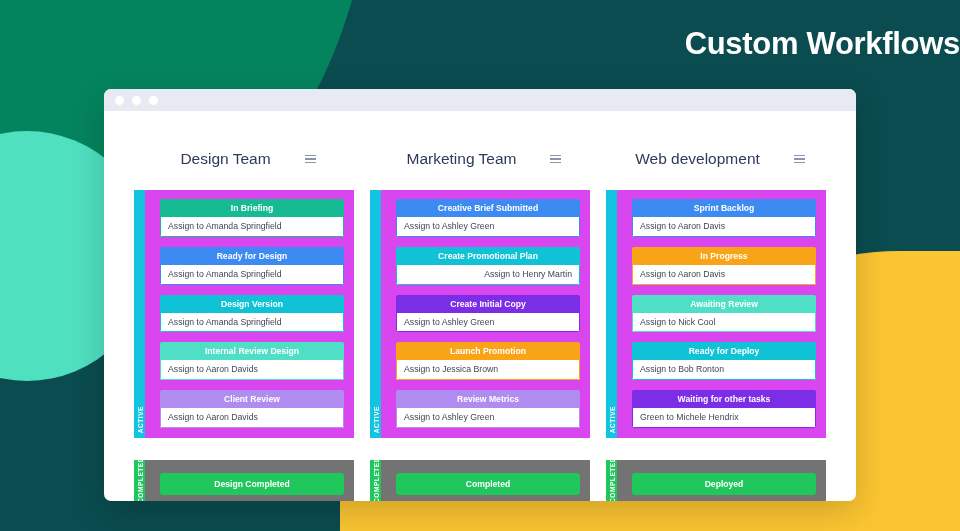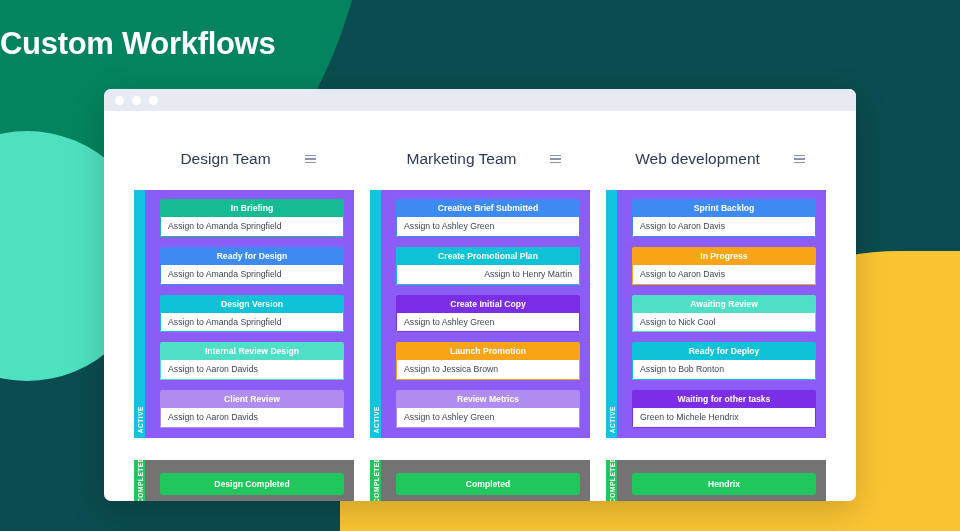--- a/index.html
+++ b/index.html
@@ -63,21 +63,21 @@
     width: 620px;
     height: 31px;
     background: #fbc532;
   }
 
   
   .headline {
     position: absolute;
     left: 0; right: 0;
     top: 26px;
-    text-align: left;
+    text-align: right;
     font-size: 31px;
     font-weight: bold;
     color: #ffffff;
     letter-spacing: -0.3px;
     z-index: 5;
   }
 
   
   .window {
     position: absolute;
@@ -143,21 +143,21 @@
   .menu-icon i {
     display: block;
     height: 1.2px;
     background: #8b93ad;
     width: 100%;
   }
 
   
   .lane {
     display: flex;
-    background: #8b5cf6;
+    background: #d946ef;
     height: 248px;
   }
   .lane-strip {
     width: 11px;
     flex: none;
     background: #12c4e0;
     position: relative;
   }
   .lane-strip .vlabel {
     position: absolute;
@@ -373,19 +373,19 @@
               <div class="card-head" style="background: rgb(123, 46, 230);">Waiting for other tasks</div>
               <div class="card-body" style="border-color: rgb(123, 46, 230);">Green to Michele Hendrix</div>
             </div>
           </div>
         </div>
         <div class="lane-done">
           <div class="lane-strip">
             <span class="vlabel">COMPLETED</span>
           </div>
           <div class="lane-body">
-            <div class="done-pill">Hendrix</div>
+            <div class="done-pill">Deployed</div>
           </div>
         </div>
       </div>
     </div>
 
 </div>
 
 </body></html>

